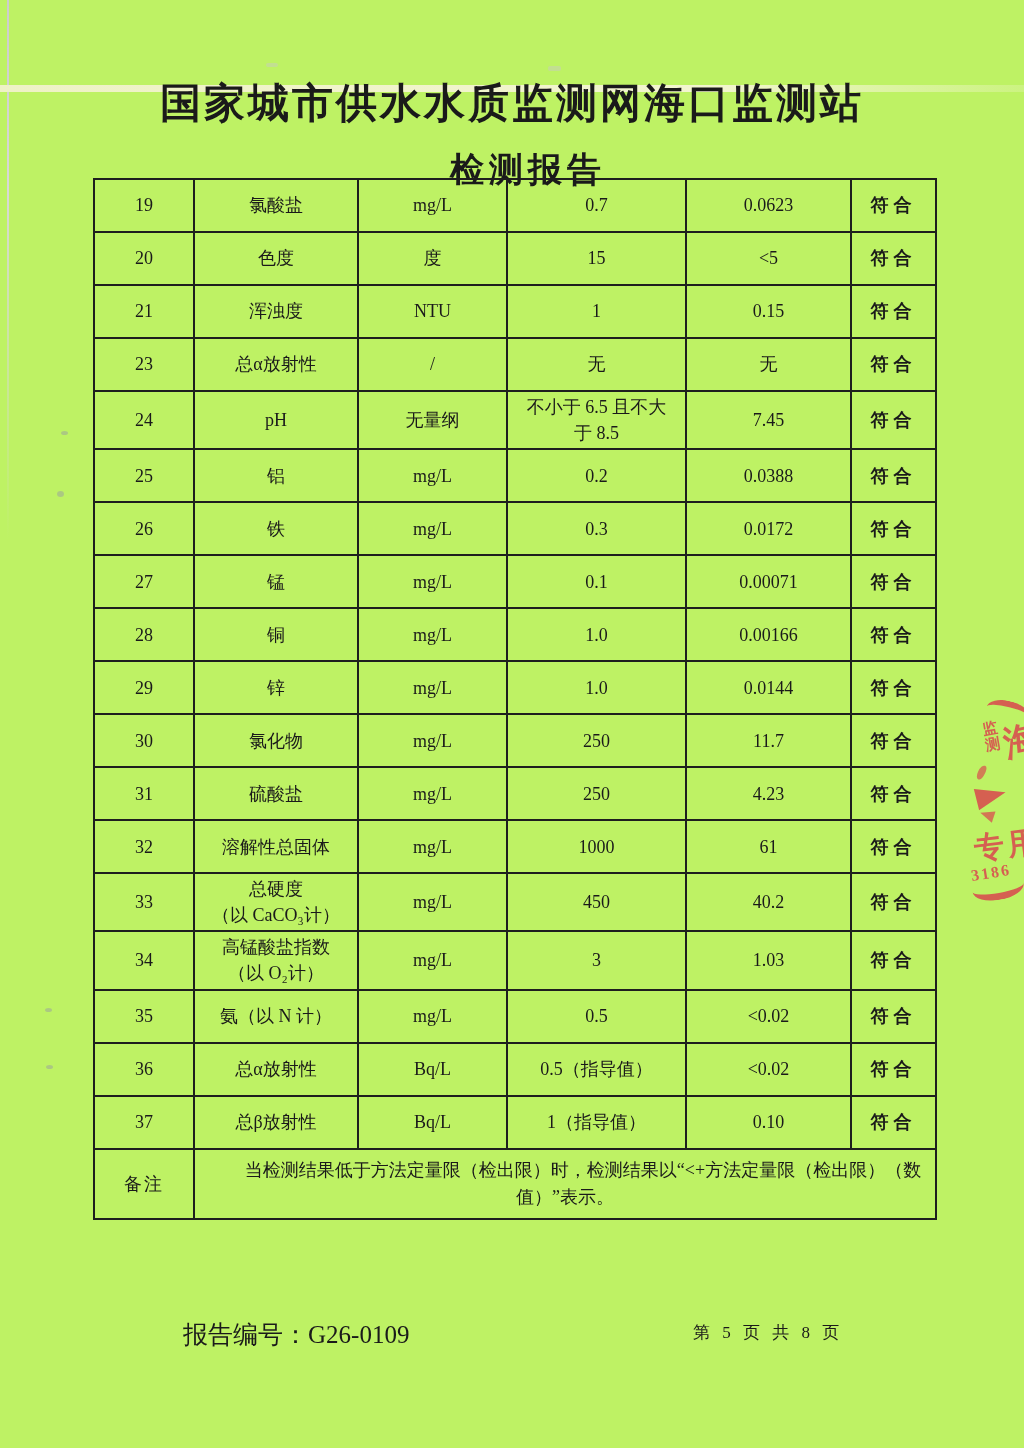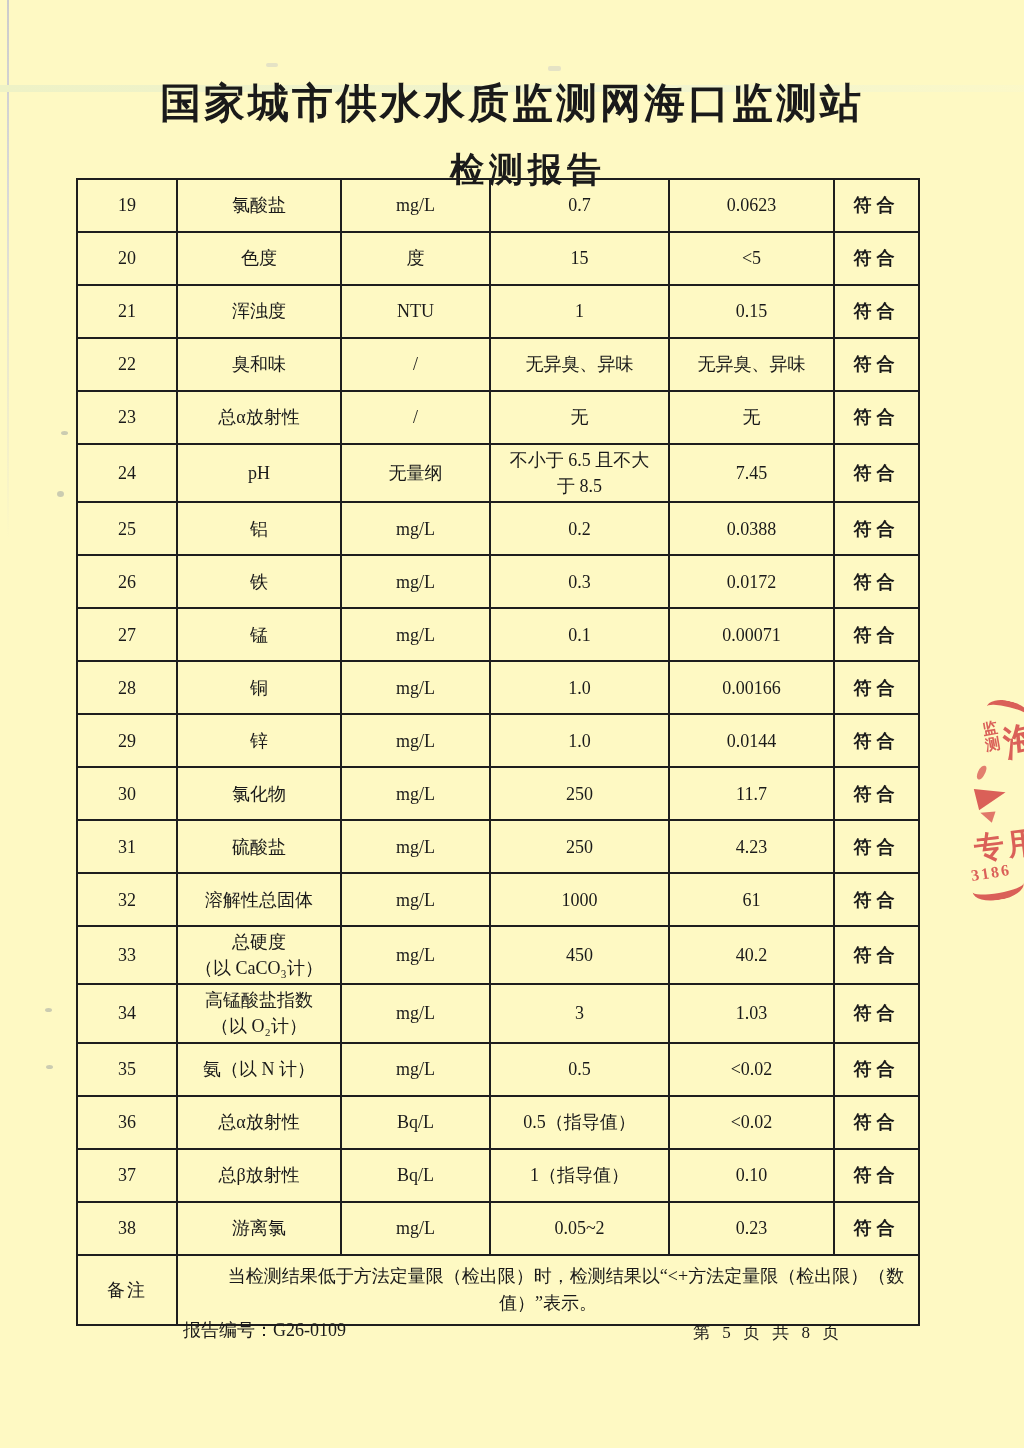--- a/index.html
+++ b/index.html
@@ -4,21 +4,21 @@
 <style>
   html, body { margin: 0; padding: 0; }
   body {
     width: 1024px; height: 1448px;
     background: #ffffff;
     font-family: "Liberation Serif", "DejaVu Serif", serif;
     color: #1a1a1a;
     position: relative;
     overflow: hidden;
   }
-  .page { position: absolute; inset: 0; background: #fef9c3; overflow: hidden; }
+  .page { position: absolute; inset: 0; background: #bef264; overflow: hidden; }
 
   
   .artifact-vline {
     position: absolute; left: 7px; top: 0; width: 2px; height: 540px;
     background: linear-gradient(to bottom, #cccccc 0%, #d8d8d8 35%, rgba(220,220,220,0) 100%);
   }
   .artifact-highlight {
     position: absolute; left: 0; top: 85px; width: 1024px; height: 7px;
     background: linear-gradient(to right, #eef2c6 0%, #f2f5cf 70%, rgba(245,247,214,0.25) 100%);
     z-index: 0;
@@ -33,41 +33,41 @@
     letter-spacing: 3px; z-index: 1; margin: 0;
   }
   .subtitle {
     position: absolute; top: 131px; left: 0; width: 1024px;
     text-align: center; font-size: 34px; font-weight: 700;
     letter-spacing: 5px; z-index: 1; margin: 16px;
   }
 
   
   table.results {
-    position: absolute; left: 76px; top: 178px; width: 842px;
+    position: absolute; left: 93px; top: 178px; width: 842px;
     border-collapse: collapse; table-layout: fixed; z-index: 1;
   }
   table.results td {
     border: 2px solid #1e1e1e;
     text-align: center; vertical-align: middle;
     font-size: 18px; line-height: 1.45;
     height: 47px; padding: 2px 4px;
     white-space: pre-line;
     overflow: hidden;
   }
   td.cell-conclusion { letter-spacing: 5px; font-weight: bold; }
   td.remark-label { letter-spacing: 2px; }
   tr.remark-row td { height: 64px; }
   td.remark-text {
     text-align: left; white-space: normal;
     padding: 6px 10px 6px 8px; text-indent: 2em; line-height: 1.55; margin-left: 20px;
   }
 
   
-  .footer-reportno { position: absolute; left: 183px; top: 1318px; font-size: 18px; z-index: 1; }
+  .footer-reportno { position: absolute; left: 183px; top: 1318px; font-size: 25px; z-index: 1; }
   .footer-pageinfo { position: absolute; left: 693px; top: 1321px; font-size: 17px; letter-spacing: 4px; z-index: 1; }
 
   
   .stamp { position: absolute; left: 966px; top: 695px; width: 80px; height: 205px; color: #d85450; z-index: 2; opacity: .92; }
   .stamp * { position: absolute; }
   .stamp-arc-top { left: 20px; top: 6px; width: 44px; height: 16px; border-top: 6px solid #d85450; border-radius: 50% 50% 0 0; transform: rotate(14deg); }
   .stamp-text-top { left: 18px; top: 26px; width: 18px; font-size: 15px; font-weight: 700; line-height: 1.05; transform: rotate(-10deg); word-break: break-all; }
   .stamp-bigchar { left: 38px; top: 22px; font-size: 36px; font-weight: 700; transform: rotate(-12deg); }
   .stamp-comma { left: 12px; top: 70px; width: 7px; height: 15px; background: #d85450; border-radius: 60% 40% 50% 50%; transform: rotate(25deg); opacity: .8; }
   .stamp-star { left: 10px; top: 90px; width: 0; height: 0; border-left: 30px solid #d85450; border-top: 11px solid transparent; border-bottom: 11px solid transparent; transform: rotate(-14deg); }
@@ -121,28 +121,20 @@
         </tr>
         <tr>
           <td class="cell-no">21</td>
           <td class="cell-item">浑浊度</td>
           <td class="cell-unit">NTU</td>
           <td class="cell-limit">1</td>
           <td class="cell-result">0.15</td>
           <td class="cell-conclusion">符合</td>
         </tr>
         <tr>
-          <td class="cell-no">22</td>
-          <td class="cell-item">臭和味</td>
-          <td class="cell-unit">/</td>
-          <td class="cell-limit">无异臭、异味</td>
-          <td class="cell-result">无异臭、异味</td>
-          <td class="cell-conclusion">符合</td>
-        </tr>
-        <tr>
           <td class="cell-no">23</td>
           <td class="cell-item">总α放射性</td>
           <td class="cell-unit">/</td>
           <td class="cell-limit">无</td>
           <td class="cell-result">无</td>
           <td class="cell-conclusion">符合</td>
         </tr>
         <tr>
           <td class="cell-no">24</td>
           <td class="cell-item">pH</td>
@@ -249,28 +241,20 @@
           <td class="cell-limit">0.5（指导值）</td>
           <td class="cell-result">&lt;0.02</td>
           <td class="cell-conclusion">符合</td>
         </tr>
         <tr>
           <td class="cell-no">37</td>
           <td class="cell-item">总β放射性</td>
           <td class="cell-unit">Bq/L</td>
           <td class="cell-limit">1（指导值）</td>
           <td class="cell-result">0.10</td>
-          <td class="cell-conclusion">符合</td>
-        </tr>
-        <tr>
-          <td class="cell-no">38</td>
-          <td class="cell-item">游离氯</td>
-          <td class="cell-unit">mg/L</td>
-          <td class="cell-limit">0.05~2</td>
-          <td class="cell-result">0.23</td>
           <td class="cell-conclusion">符合</td>
         </tr>
       </tbody>
     <tbody>
       <tr class="remark-row">
         <td class="remark-label">备注</td>
         <td class="remark-text" colspan="5">当检测结果低于方法定量限（检出限）时，检测结果以“&lt;+方法定量限（检出限）（数值）”表示。</td>
       </tr>
     </tbody>
   </table>

